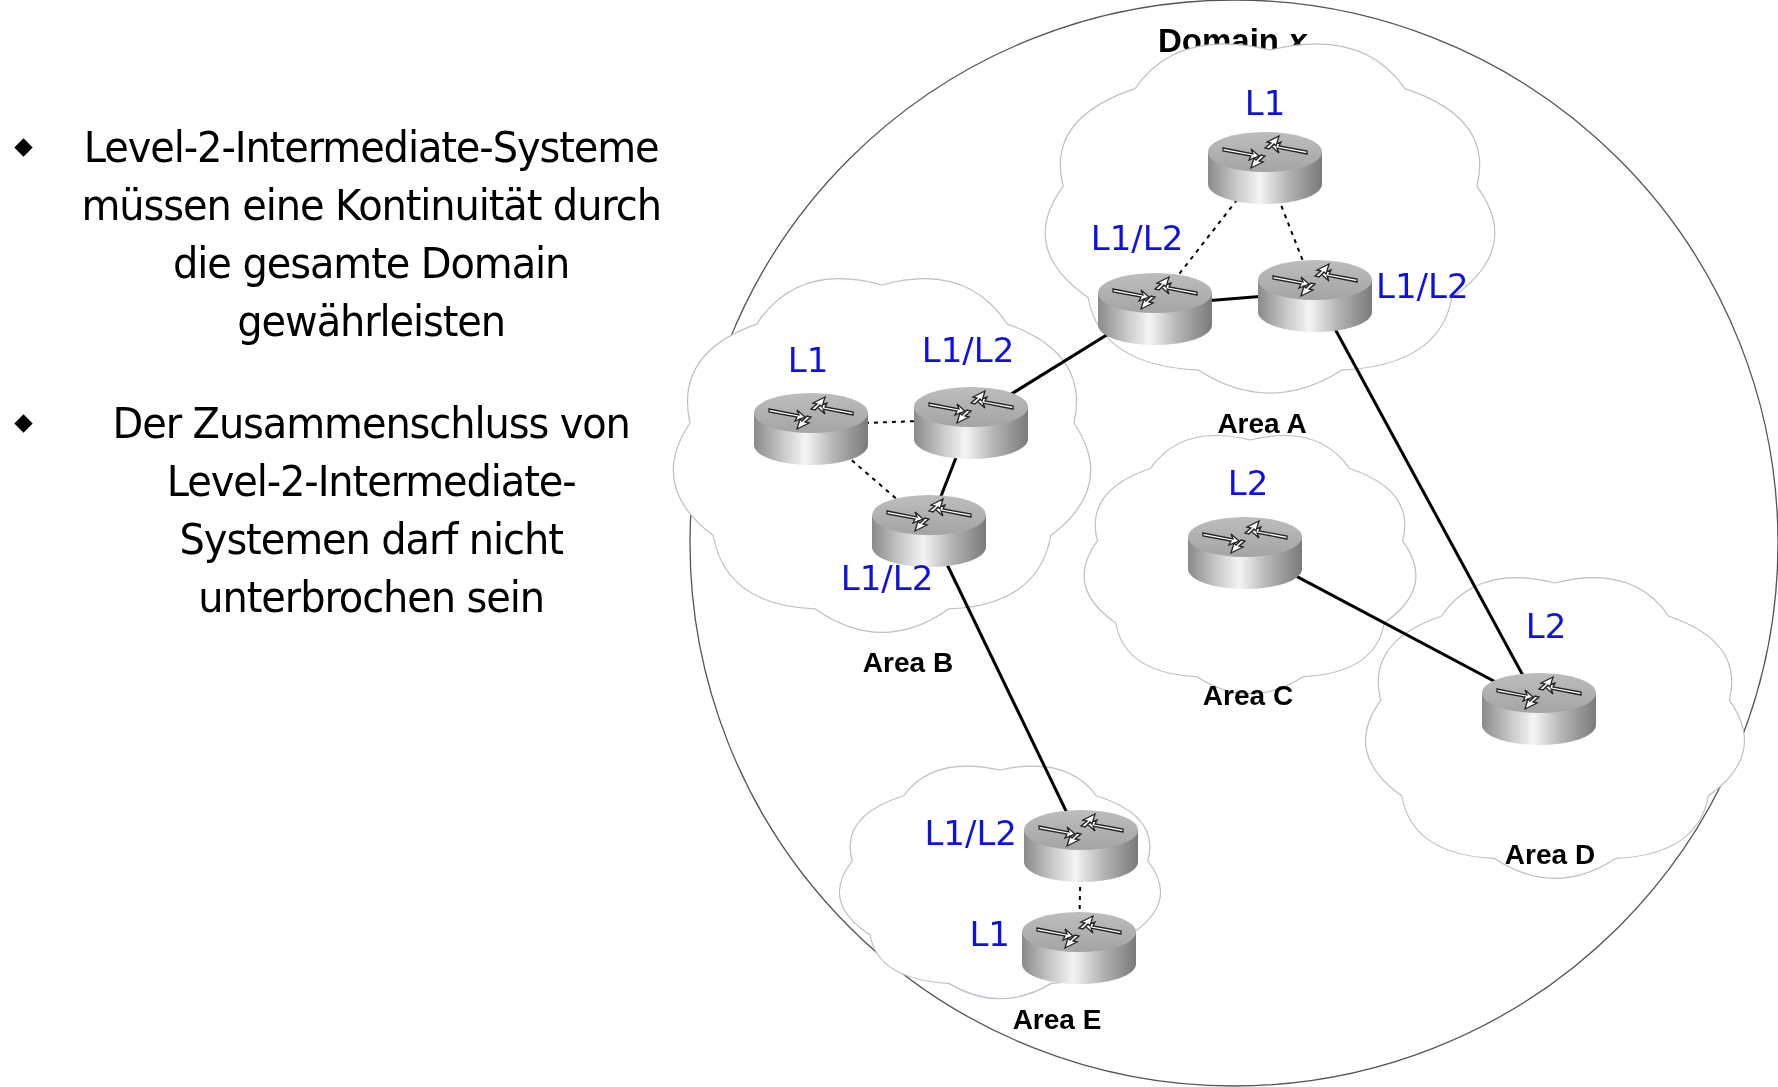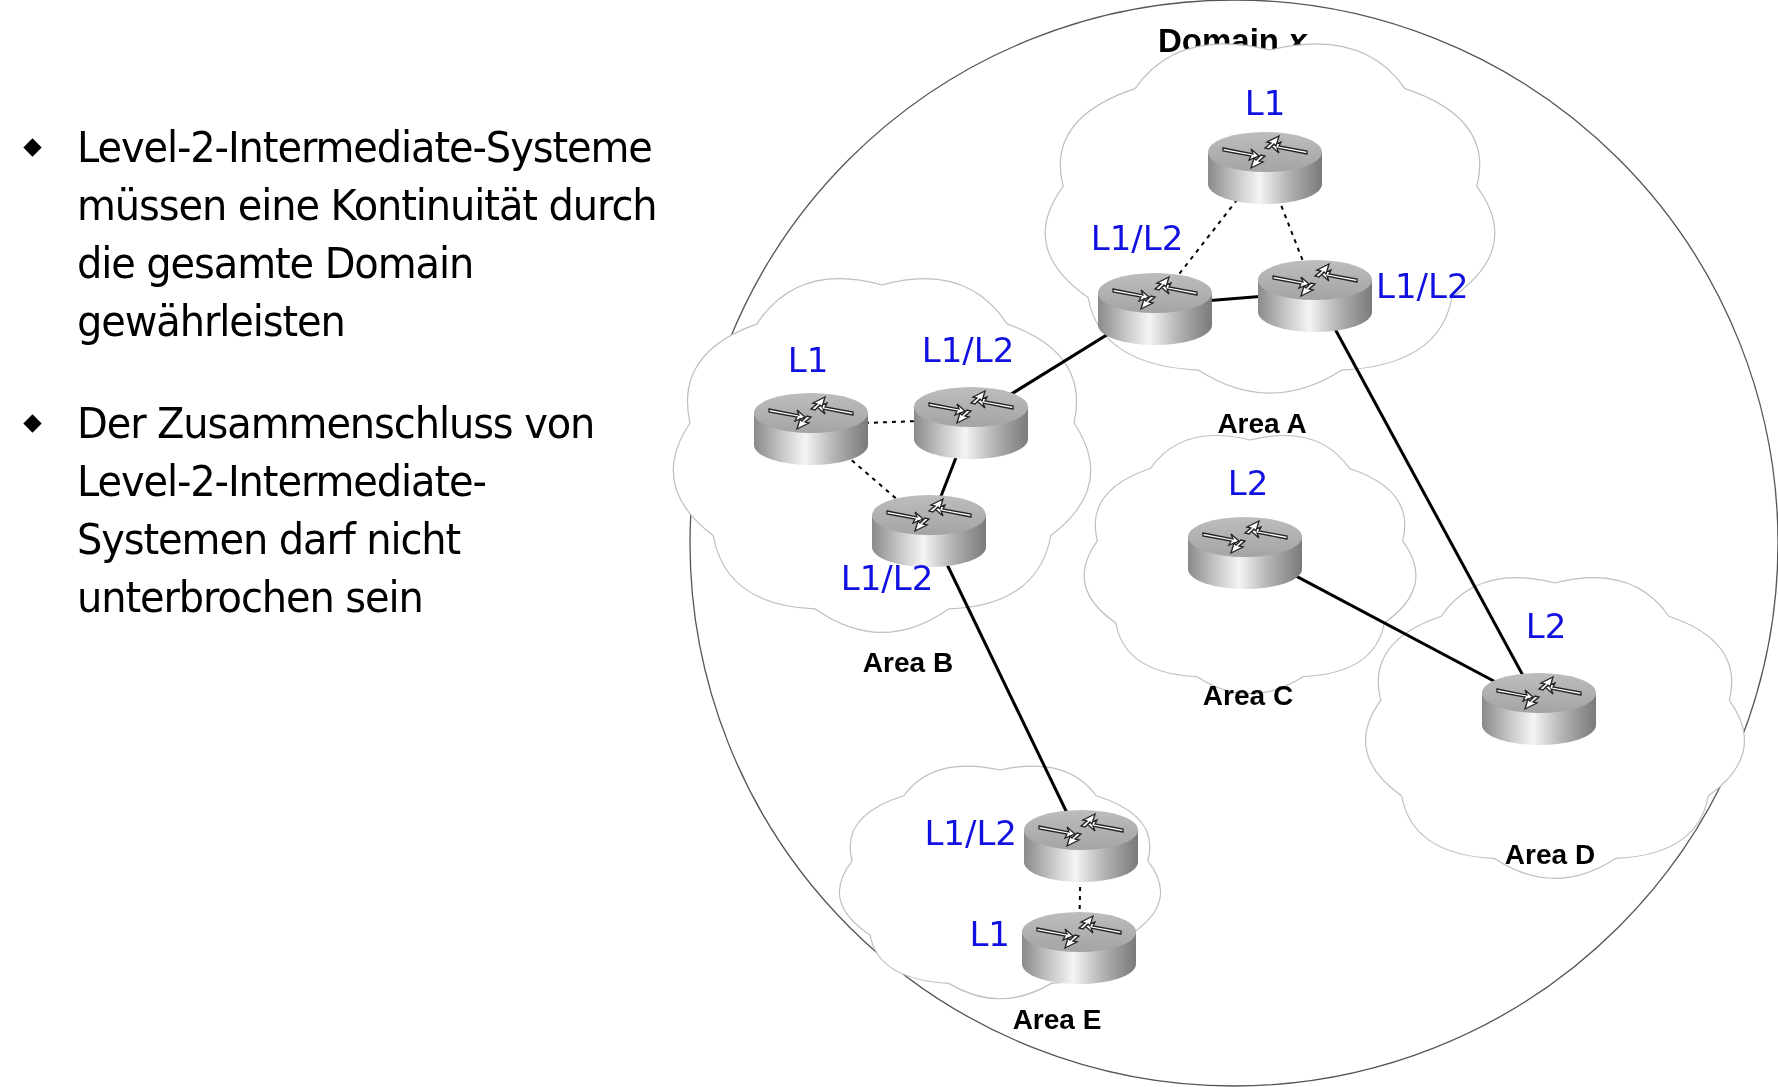--- a/index.html
+++ b/index.html
@@ -1,18 +1,18 @@
 <!DOCTYPE html>
 <html><head>
 <meta charset="utf-8">
 <style>
   html, body { margin: 0; padding: 0; background: #ffffff; }
   body { width: 1778px; height: 1087px; position: relative; overflow: hidden;
          font-family: "DejaVu Sans", sans-serif; }
-  .bullets { position: absolute; left: 9px; top: 118px; width: 720px; }
+  .bullets { position: absolute; left: 0; top: 118px; width: 720px; text-align: center; }
   .bullet { position: relative; padding-left: 68px; margin-bottom: 30px; }
   .bullet-marker { position: absolute; left: 17px; top: 23px; width: 13px; height: 13px;
                    background: #000; transform: rotate(45deg); }
   .bullet-line { display: block; font-family: "DejaVu Sans", sans-serif; font-size: 43px;
                  line-height: 58px; color: #000; letter-spacing: -1.2px; transform: scaleX(0.93);
                  transform-origin: left center; white-space: nowrap; }
   #diagram { position: absolute; left: 0; top: 0; width: 1778px; height: 1087px; }
   .lbl-blue { font-family: "DejaVu Sans", sans-serif; font-size: 34px; fill: #1010e0; }
   .lbl-area { font-family: "Liberation Sans", sans-serif; font-size: 28px; font-weight: bold; fill: #000; }
   .lbl-domain { font-family: "Liberation Sans", sans-serif; font-size: 33px; font-weight: bold; fill: #000; }

